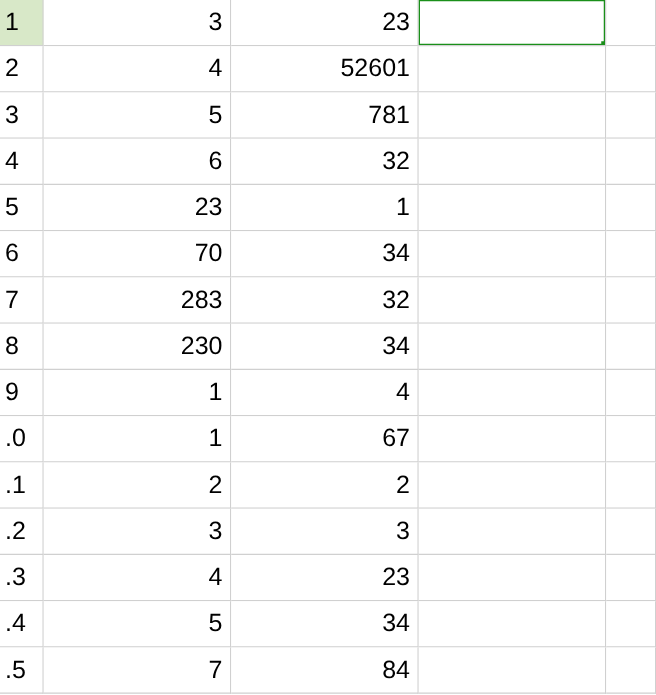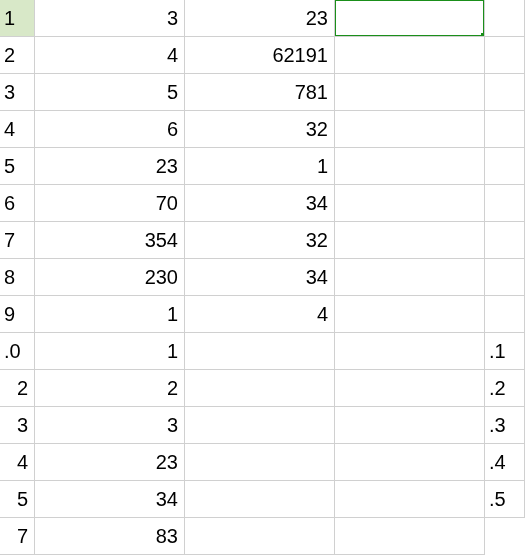--- a/index.html
+++ b/index.html
@@ -69,21 +69,21 @@
 <div class="sheet">
 
   <div class="cell colA header-selected">1</div>
   <div class="cell">3</div>
   <div class="cell">23</div>
   <div class="cell active-outline"></div>
   <div class="cell"></div>
 
   <div class="cell colA">2</div>
   <div class="cell">4</div>
-  <div class="cell">62191</div>
+  <div class="cell">52601</div>
   <div class="cell"></div>
   <div class="cell"></div>
 
   <div class="cell colA">3</div>
   <div class="cell">5</div>
   <div class="cell">781</div>
   <div class="cell"></div>
   <div class="cell"></div>
 
   <div class="cell colA">4</div>
@@ -98,39 +98,40 @@
   <div class="cell"></div>
   <div class="cell"></div>
 
   <div class="cell colA">6</div>
   <div class="cell">70</div>
   <div class="cell">34</div>
   <div class="cell"></div>
   <div class="cell"></div>
 
   <div class="cell colA">7</div>
-  <div class="cell">354</div>
+  <div class="cell">283</div>
   <div class="cell">32</div>
   <div class="cell"></div>
   <div class="cell"></div>
 
   <div class="cell colA">8</div>
   <div class="cell">230</div>
   <div class="cell">34</div>
   <div class="cell"></div>
   <div class="cell"></div>
 
   <div class="cell colA">9</div>
   <div class="cell">1</div>
   <div class="cell">4</div>
   <div class="cell"></div>
   <div class="cell"></div>
 
   <div class="cell colA">.0</div>
   <div class="cell">1</div>
+  <div class="cell">67</div>
   <div class="cell"></div>
   <div class="cell"></div>
 
   <div class="cell colA">.1</div>
   <div class="cell">2</div>
   <div class="cell">2</div>
   <div class="cell"></div>
   <div class="cell"></div>
 
   <div class="cell colA">.2</div>
@@ -146,17 +147,17 @@
   <div class="cell"></div>
 
   <div class="cell colA">.4</div>
   <div class="cell">5</div>
   <div class="cell">34</div>
   <div class="cell"></div>
   <div class="cell"></div>
 
   <div class="cell colA">.5</div>
   <div class="cell">7</div>
-  <div class="cell">83</div>
+  <div class="cell">84</div>
   <div class="cell"></div>
   <div class="cell"></div>
 
 </div>
 
 </body></html>

